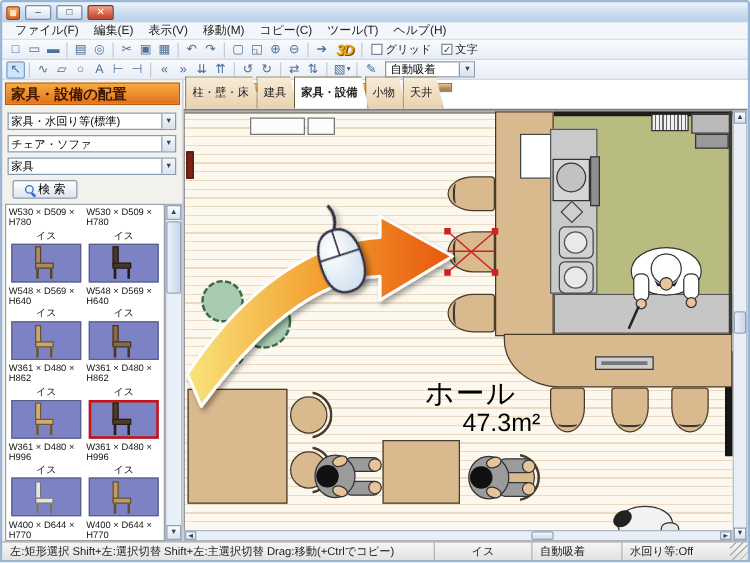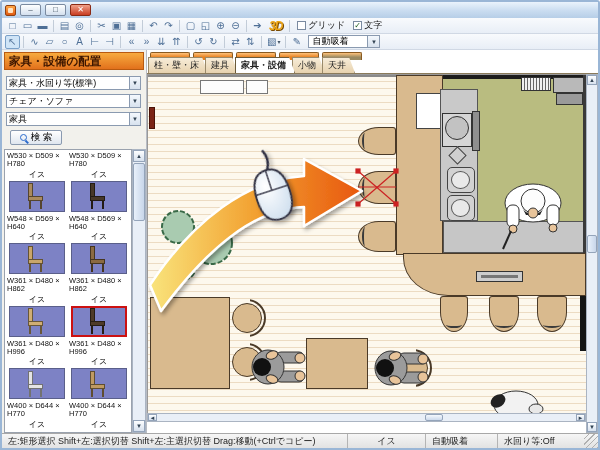--- a/index.html
+++ b/index.html
@@ -50,21 +50,21 @@
   .cg .l1{left:3px;top:18px;width:2px;height:8px}
   .cg .l2{left:14px;top:18px;width:2px;height:8px}
   .pscroll{width:14px;flex:0 0 auto;background:#e9eff7;border:1px solid #aab4c2;display:flex;flex-direction:column;align-items:center}
   .sbtn{width:12px;height:12px;background:linear-gradient(#fdfeff,#d7e1ee);border:1px solid #94a4ba;font-size:6px;color:#345;display:flex;align-items:center;justify-content:center;flex:0 0 auto}
   .sthumb{width:12px;background:linear-gradient(90deg,#e8f0fa,#c8d6ea);border:1px solid #94a4ba;border-radius:2px}
   
   .rightcol{flex:1;display:flex;flex-direction:column;min-width:0;background:#fff}
   .tabstrips{height:10px;display:flex;gap:3px;padding:2px 0 0 3px;background:#fff;flex:0 0 auto}
   .strip{width:40px;height:8px;border:1px solid #8a5a20;border-bottom:none;border-radius:2px 2px 0 0}
   .tabsrow{height:14px;display:flex;align-items:flex-end;background:#fff;border-bottom:1px solid #8a7a5a;padding-left:1px;flex:0 0 auto}
-  .tab{height:16px;font-size:9px;color:#222;display:flex;align-items:center;justify-content:center;padding:0 8px 0 5px;background:linear-gradient(#f7ecd8,#e7d2ae);border:1px solid #9a8a6a;border-bottom:none;clip-path:polygon(0 0,calc(100% - 6px) 0,100% 100%,0 100%);margin-right:-3px}
+  .tab{height:26px;font-size:9px;color:#222;display:flex;align-items:center;justify-content:center;padding:0 8px 0 5px;background:linear-gradient(#f7ecd8,#e7d2ae);border:1px solid #9a8a6a;border-bottom:none;clip-path:polygon(0 0,calc(100% - 6px) 0,100% 100%,0 100%);margin-right:-3px}
   .tab.active{background:#fff;font-weight:bold;z-index:2;border-color:#6a5a3a}
   
   .canvasrow{flex:1;display:flex;min-height:0}
   .canvascol{display:flex;flex-direction:column;flex:1;min-width:0}
   .canvas{position:relative;width:439px;height:339px;overflow:hidden;border-left:1px solid #999;border-top:1px solid #999;
     background:repeating-linear-gradient(180deg,#fdf8ed 0 6px,#ecdbc2 6px 7px)}
   .plan{position:absolute}
   .tan{background:#d9ba8e;border:1.5px solid #4a3a28}
   .stool{position:absolute;background:#d9ba8e;border:1.5px solid #4a3a28}
   .stool.left{border-radius:55% 3px 3px 55% / 50% 3px 3px 50%}
@@ -92,20 +92,29 @@
 
 <div class="window">
 
   <div class="titlebar">
     <div class="appicon"></div>
     <div class="winbtn">–</div>
     <div class="winbtn">□</div>
     <div class="winbtn close">✕</div>
   </div>
 
+  <div class="menubar">
+      <div class="menuitem">ファイル(F)</div>
+      <div class="menuitem">編集(E)</div>
+      <div class="menuitem">表示(V)</div>
+      <div class="menuitem">移動(M)</div>
+      <div class="menuitem">コピー(C)</div>
+      <div class="menuitem">ツール(T)</div>
+      <div class="menuitem">ヘルプ(H)</div>
+    </div>
 
   <div class="toolbar">
     <span id="tb1-icons" style="display:flex;align-items:center">
         <span class="tbtn">□</span>
         <span class="tbtn">▭</span>
         <span class="tbtn">▬</span>
         <span class="tsep"></span>
         <span class="tbtn">▤</span>
         <span class="tbtn">◎</span>
         <span class="tsep"></span>
@@ -361,20 +370,24 @@
 
             <div class="plan" style="left:52px;top:5px;width:44px;height:14px;background:#fcfcfc;border:1px solid #777"></div>
             <div class="plan" style="left:98px;top:5px;width:22px;height:14px;background:#fcfcfc;border:1px solid #777"></div>
             <div class="plan" style="left:1px;top:32px;width:6px;height:22px;background:#7b2416;border:1px solid #4a1208"></div>
             <div class="plan tan" style="left:2px;top:222px;width:80px;height:92px"></div>
             <div class="ringchair" style="left:84px;top:228px"></div>
             <div class="ringchair" style="left:84px;top:272px"></div>
             <div class="plan tan" style="left:158px;top:263px;width:62px;height:51px"></div>
             <div class="ringchair" style="left:250px;top:278px"></div>
 
+            <div class="hall">
+              <div class="l1">ホール</div>
+              <div class="l2">47.3m²</div>
+            </div>
 
             <div class="stool left" style="left: 210px; top: 52px; width: 38px; height: 28px;"></div>
               <div class="stool left" style="left: 210px; top: 96px; width: 38px; height: 33px;"></div>
               <div class="stool left" style="left: 210px; top: 146px; width: 38px; height: 31px;"></div>
               <div class="stool down" style="left: 292px; top: 221px; width: 28px; height: 36px;"></div>
               <div class="stool down" style="left: 341px; top: 221px; width: 30px; height: 36px;"></div>
               <div class="stool down" style="left: 389px; top: 221px; width: 30px; height: 36px;"></div>
               <svg class="overlay" width="439" height="339" viewBox="0 0 439 339">
               <defs>
                 <linearGradient id="arrowGrad" x1="0" y1="0" x2="1" y2="0">

